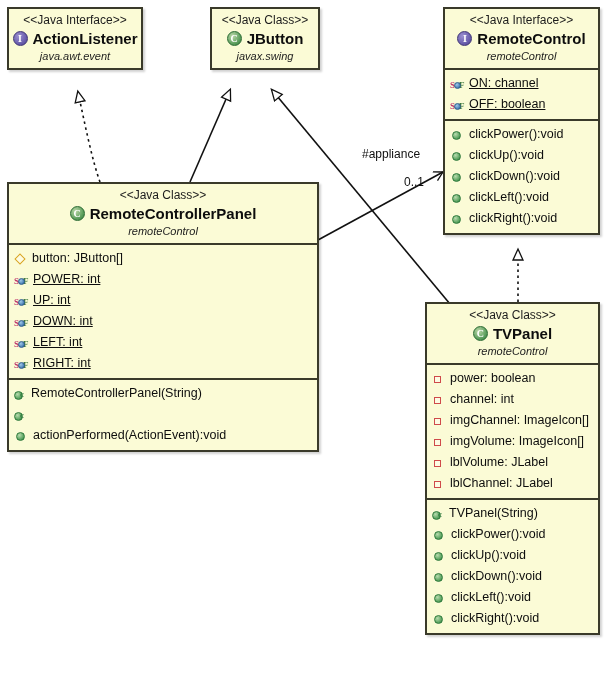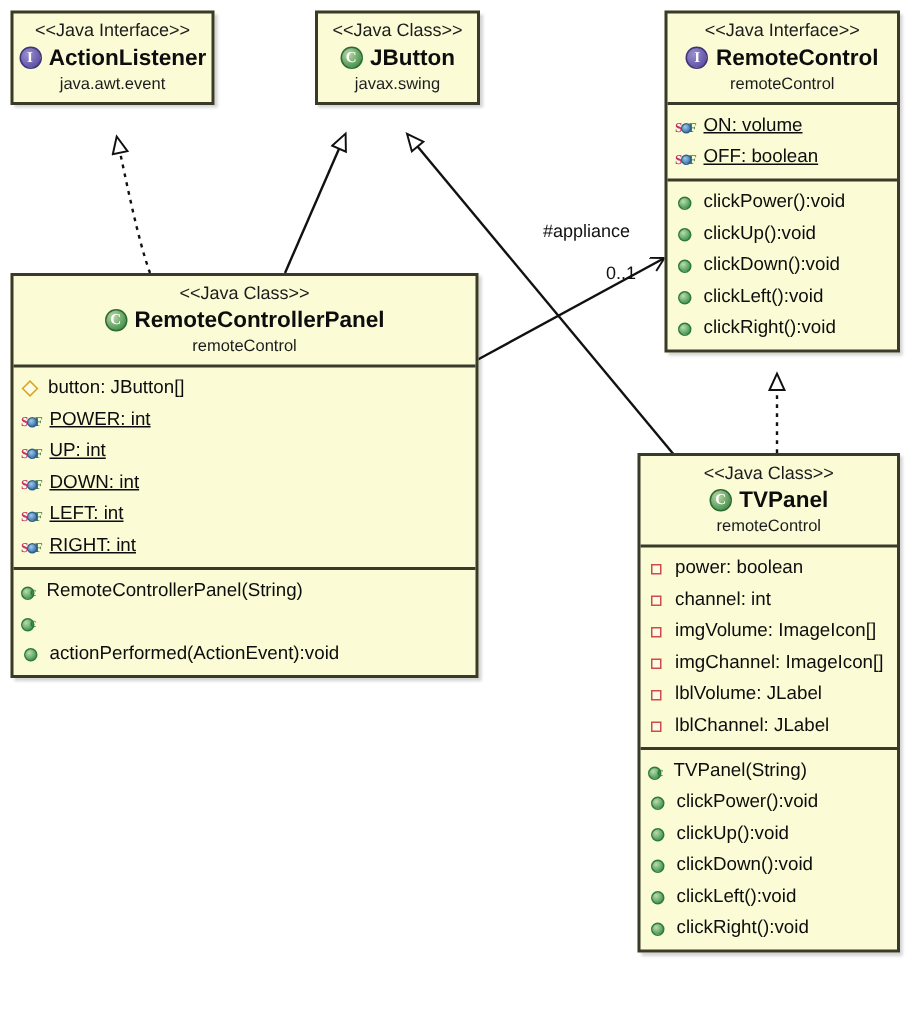--- a/index.html
+++ b/index.html
@@ -58,20 +58,21 @@
     font-weight: bold;
     color: #0d0d0d;
     white-space: nowrap;
   }
   .pkg {
     font-size: 11px;
     color: #1c1c1c;
     line-height: 14px;
     margin-top: 1px;
     white-space: nowrap;
+    font-style: italic;
   }
   .compartment {
     border-top: 2px solid #3a3a2a;
     padding: 3px 0 4px 0;
   }
   .member {
     display: flex;
     align-items: center;
     font-size: 12.5px;
     color: #0d0d0d;
@@ -250,21 +251,21 @@
       </div>
       <div class="pkg">remoteControl</div>
     </div>
     <div class="compartment">
       <div class="member static">
         <span class="ic ic-staticfinal">
             <span class="s">S</span>
             <span class="f">F</span>
             <span class="dot"></span>
           </span>
-        <span class="mlabel">ON: volume</span>
+        <span class="mlabel">ON: channel</span>
       </div>
       <div class="member static">
         <span class="ic ic-staticfinal">
             <span class="s">S</span>
             <span class="f">F</span>
             <span class="dot"></span>
           </span>
         <span class="mlabel">OFF: boolean</span>
       </div>
     </div>
@@ -405,27 +406,27 @@
       <div class="member">
         <span class="ic ic-private">
             <span class="sq"></span>
           </span>
         <span class="mlabel">channel: int</span>
       </div>
       <div class="member">
         <span class="ic ic-private">
             <span class="sq"></span>
           </span>
+        <span class="mlabel">imgChannel: ImageIcon[]</span>
+      </div>
+      <div class="member">
+        <span class="ic ic-private">
+            <span class="sq"></span>
+          </span>
         <span class="mlabel">imgVolume: ImageIcon[]</span>
-      </div>
-      <div class="member">
-        <span class="ic ic-private">
-            <span class="sq"></span>
-          </span>
-        <span class="mlabel">imgChannel: ImageIcon[]</span>
       </div>
       <div class="member">
         <span class="ic ic-private">
             <span class="sq"></span>
           </span>
         <span class="mlabel">lblVolume: JLabel</span>
       </div>
       <div class="member">
         <span class="ic ic-private">
             <span class="sq"></span>

